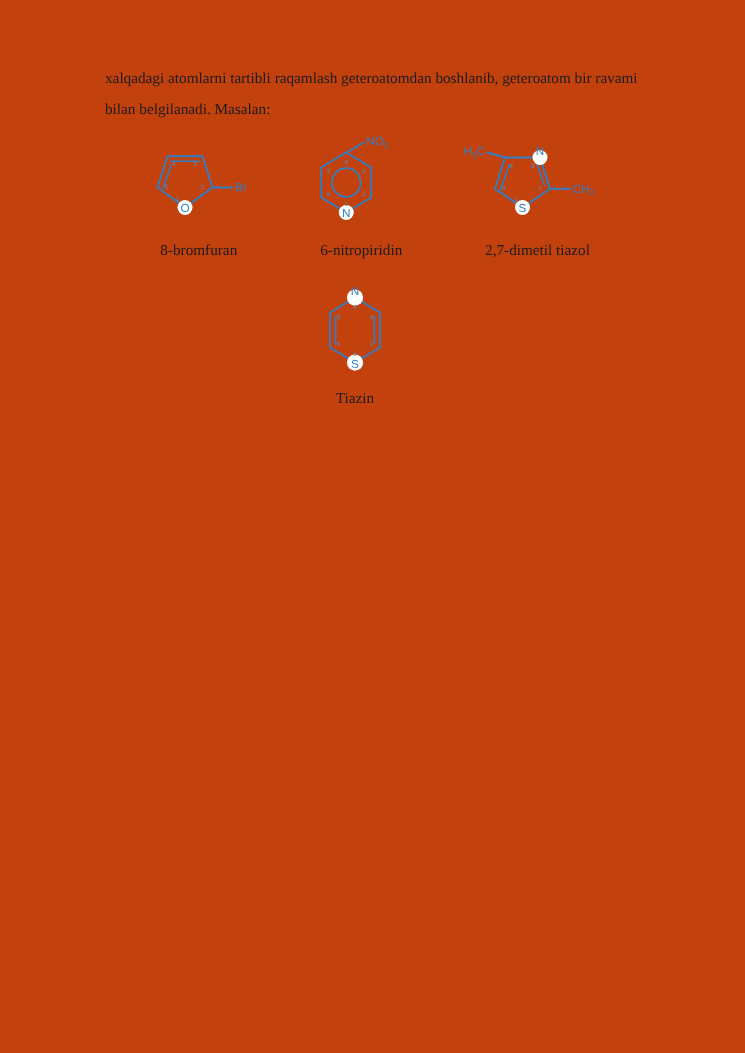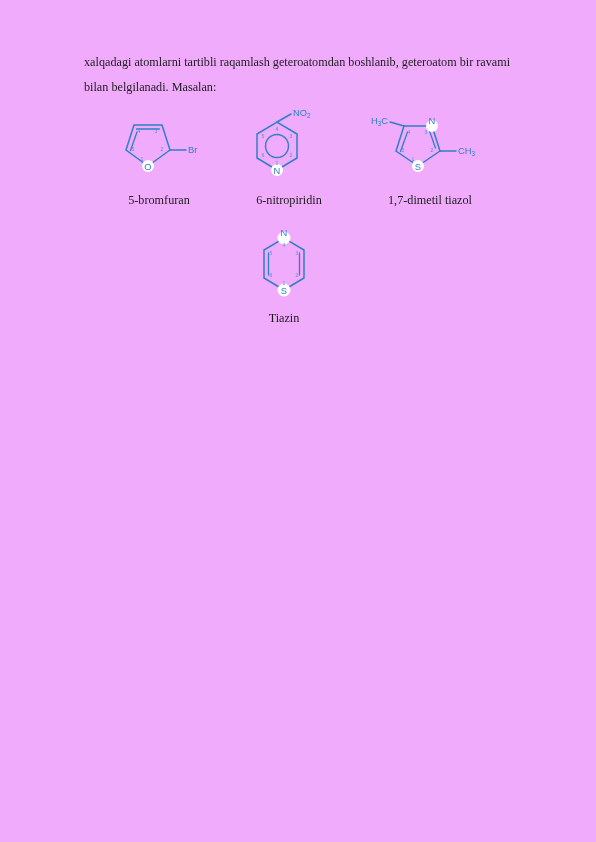--- a/index.html
+++ b/index.html
@@ -12,21 +12,21 @@
     width: 596px;
     height: 842px;
     position: relative;
     overflow: hidden;
     font-family: "Liberation Serif", "DejaVu Serif", serif;
     color: #1a1a1a;
   }
   .page {
     position: absolute;
     inset: 0;
-    background: #f0abfc;
+    background: #c2410c;
   }
   
   .para {
     position: absolute;
     left: 84px;
     top: 50px;
     width: 450px;
     font-size: 12.2px;
     line-height: 25px;
     text-align: left;
@@ -140,21 +140,21 @@
 
           <text class="atom-lg" x="84" y="39" text-anchor="start">Br</text>
 
           <text class="locant" x="38" y="47" text-anchor="middle">1</text>
           <text class="locant" x="58" y="37" text-anchor="middle">2</text>
           <text class="locant" x="52" y="19" text-anchor="middle">3</text>
           <text class="locant" x="35" y="19" text-anchor="middle">4</text>
           <text class="locant" x="29" y="37" text-anchor="middle">5</text>
         </svg>
       </div>
-      <div class="caption">5-bromfuran</div>
+      <div class="caption">8-bromfuran</div>
     </div>
 
     <div class="struct struct-3">
       <div class="fig">
         <svg width="96" height="76" viewBox="0 0 96 76">
 
           <polyline class="bond" points="36,63 16,51 16,27 36,15 56,27 56,51 36,63"></polyline>
 
           <circle class="ring-circle" cx="36" cy="39" r="11.5"></circle>
 
@@ -201,21 +201,21 @@
 
           <text class="atom-lg" x="88" y="40" text-anchor="start">CH<tspan class="sub" dy="2">3</tspan></text>
 
           <text class="locant" x="43" y="47" text-anchor="middle">1</text>
           <text class="locant" x="62" y="38" text-anchor="middle">2</text>
           <text class="locant" x="56" y="20" text-anchor="middle">3</text>
           <text class="locant" x="39" y="20" text-anchor="middle">4</text>
           <text class="locant" x="33" y="38" text-anchor="middle">5</text>
         </svg>
       </div>
-      <div class="caption">1,7-dimetil tiazol</div>
+      <div class="caption">2,7-dimetil tiazol</div>
     </div>
 
   </div>
 
   <div class="struct-row-2">
     <div class="struct-center">
       <div class="fig-tall">
         <svg width="90" height="86" viewBox="0 0 90 86">
 
           <polyline class="bond" points="45,70 25,58 25,30 45,18 65,30 65,58 45,70"></polyline>

